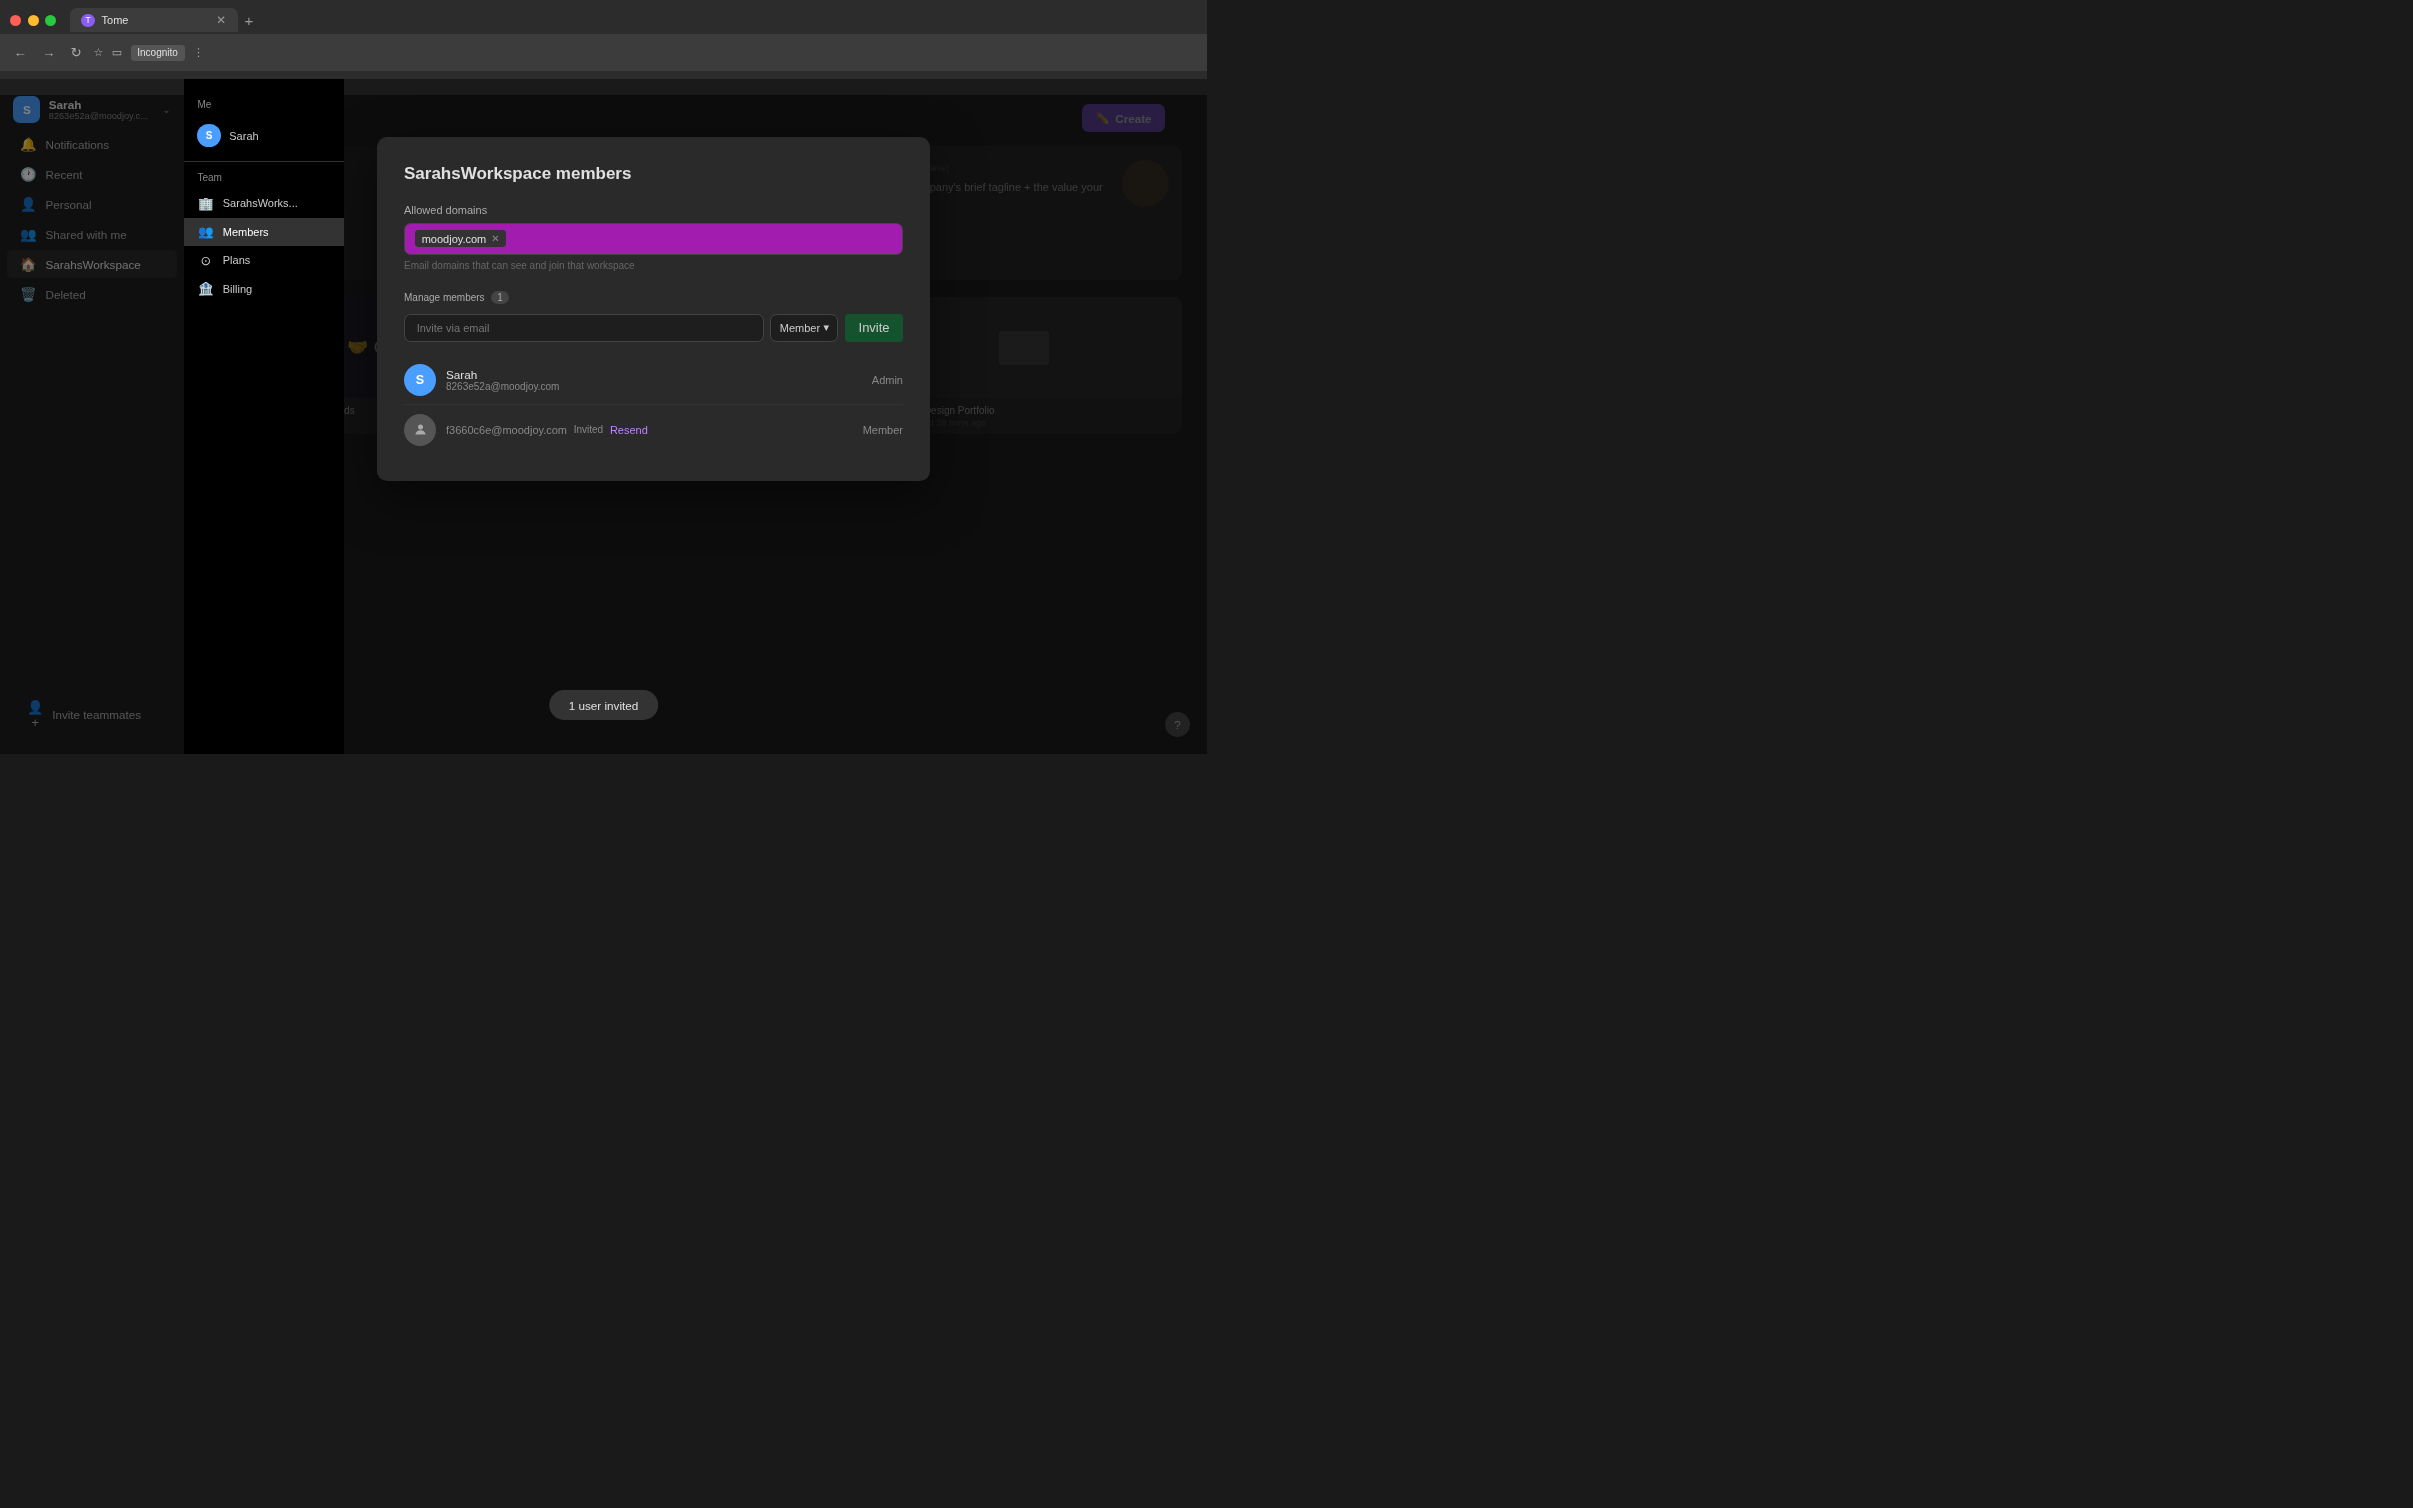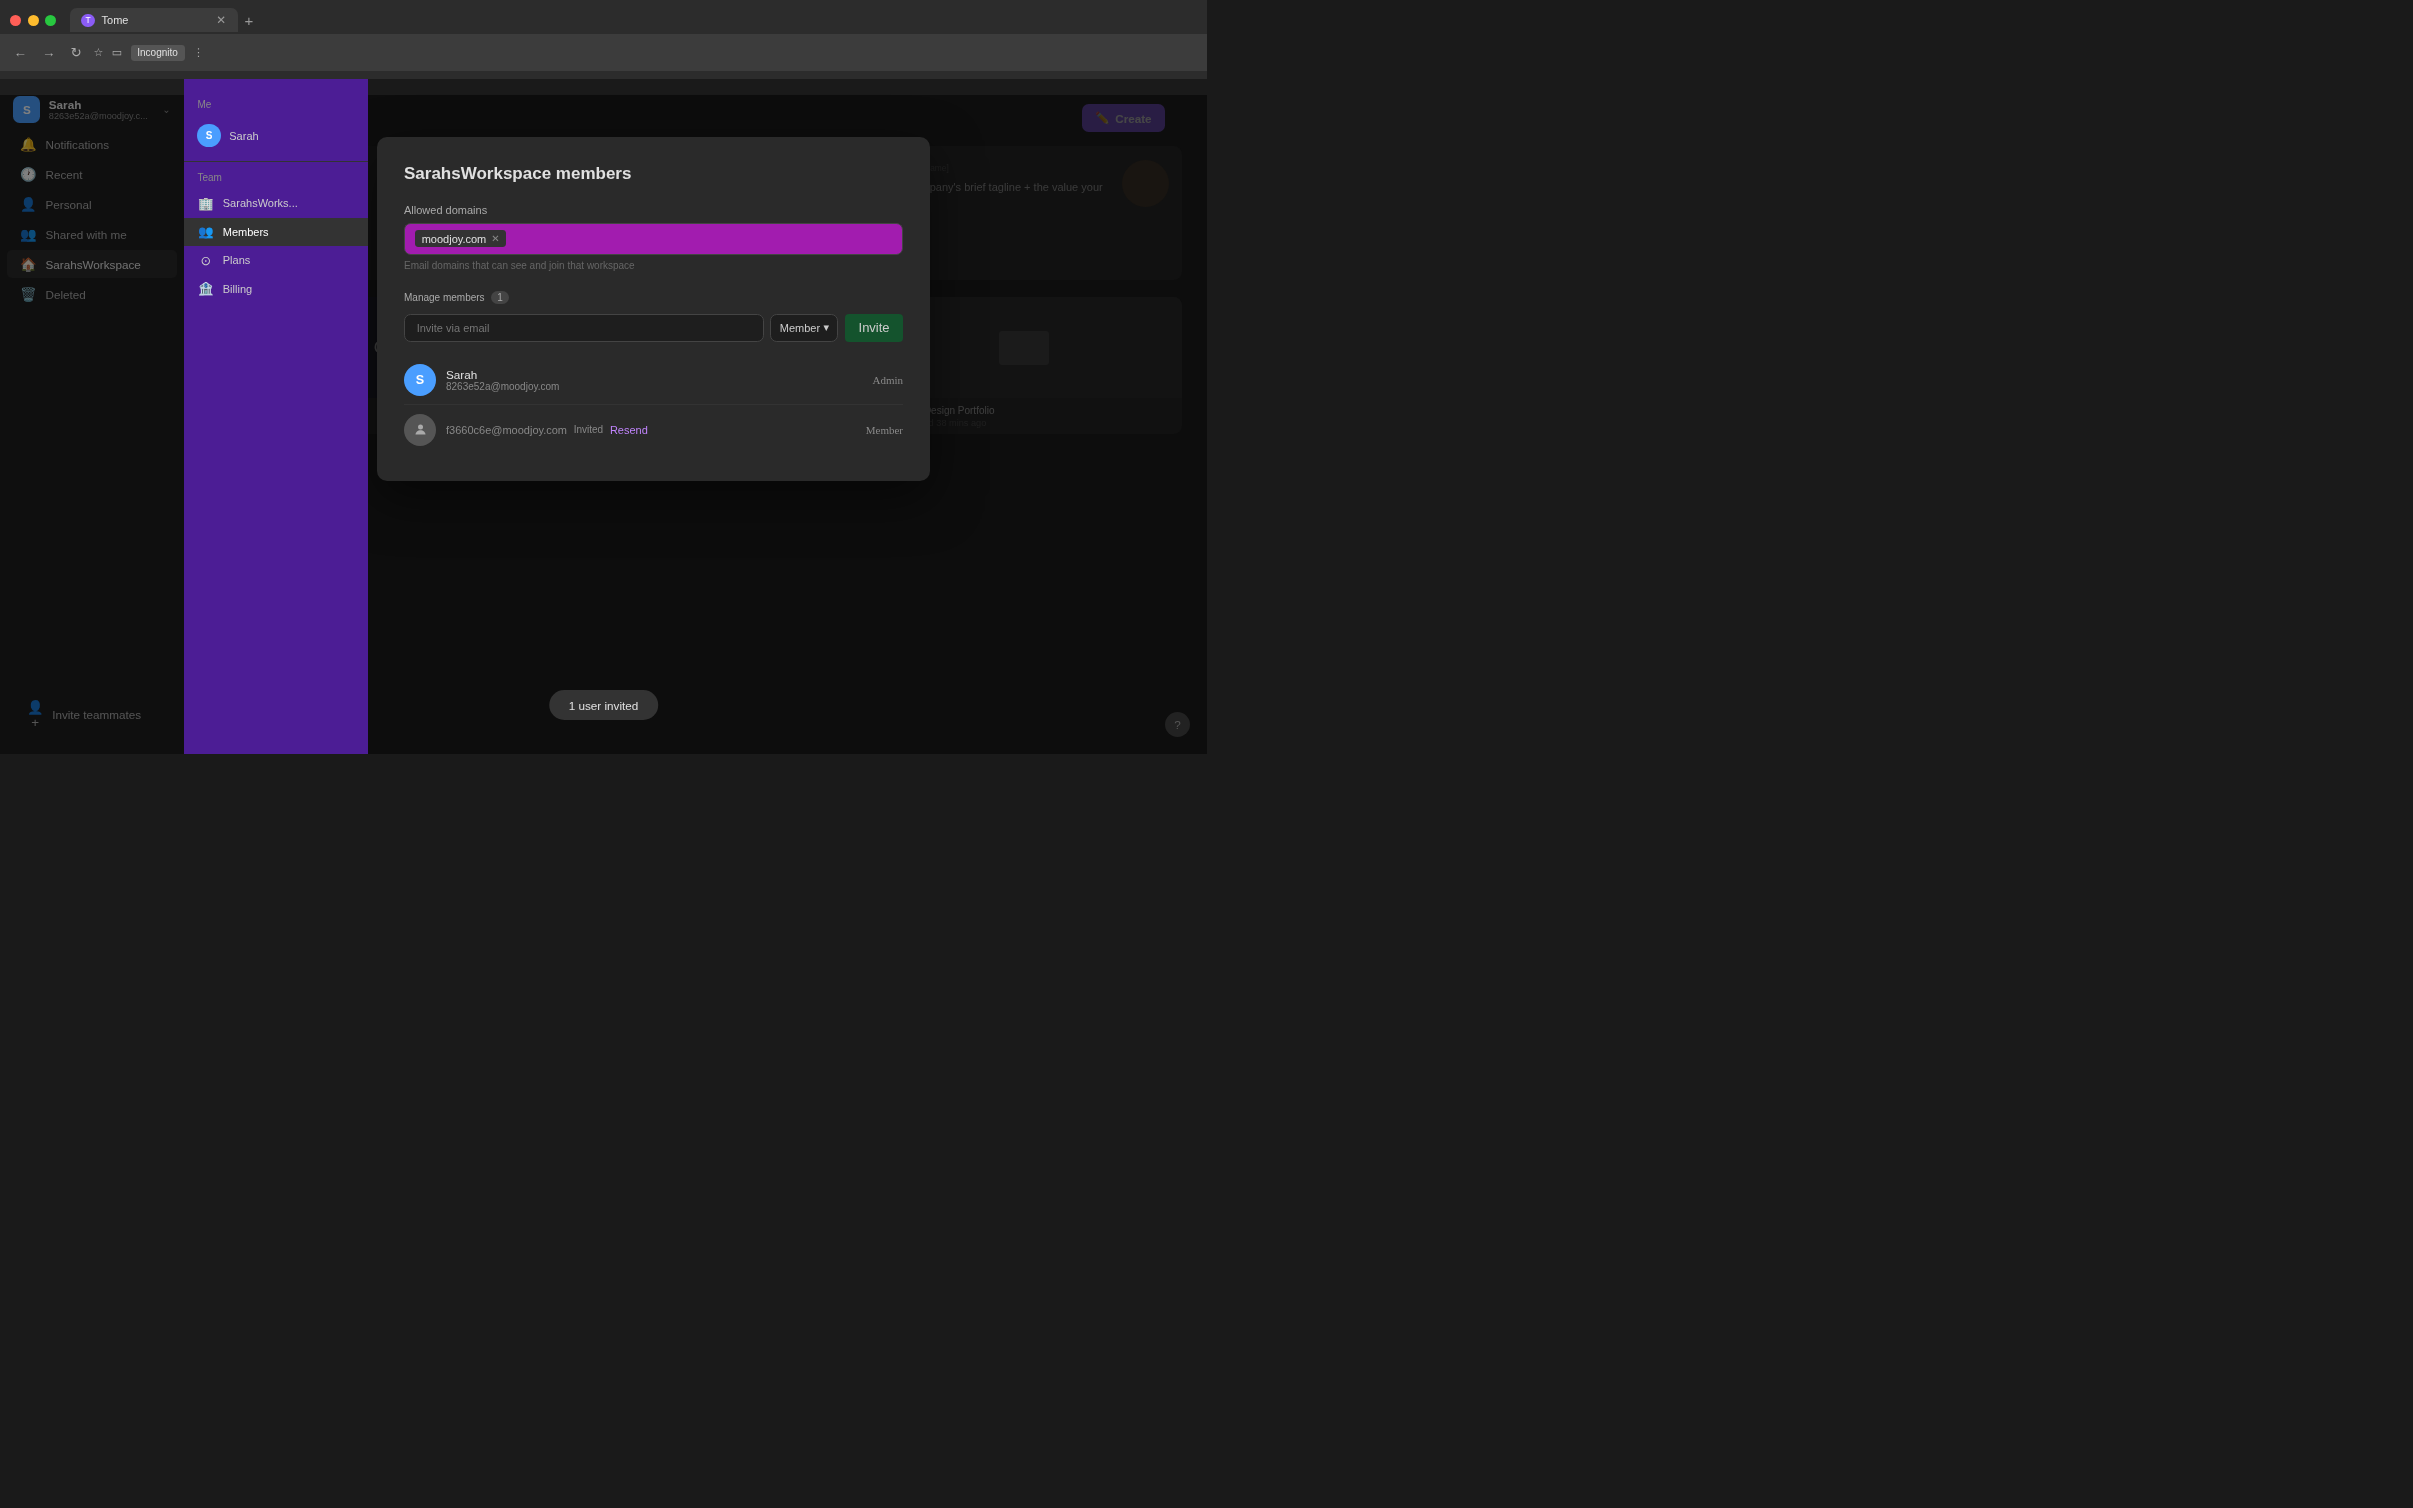--- a/index.html
+++ b/index.html
@@ -231,22 +231,22 @@
       justify-content: center;
       margin-top: 16px;
     }
 
     
     .settings-panel {
       position: absolute;
       left: 184px;
       top: 0;
       bottom: 0;
-      width: 184px;
-      background: #4c1d95;
+      width: 160px;
+      background: #000000;
       z-index: 20;
       padding: 17px 0;
     }
     .settings-section-label {
       font-size: 10px;
       color: #888;
       padding: 3.4px 13.4px 6.7px;
       font-weight: 500;
     }
     .settings-item {
@@ -380,21 +380,21 @@
       flex-shrink: 0;
     }
     .member-avatar-blue { background: #4a9eff; }
     .member-avatar-gray { background: #555; }
     .member-info { flex: 1; }
     .member-name { font-size: 11.7px; color: #e0e0e0; font-weight: 500; }
     .member-email { font-size: 10px; color: #888; }
     .member-email-inline { font-size: 11px; color: #888; }
     .member-status { font-size: 10px; color: #888; }
     .member-resend { font-size: 11px; color: #c084fc; cursor: pointer; }
-    .member-role { font-size: 11px; color: #888; margin-left: auto; font-family: Liberation Serif, serif; }
+    .member-role { font-size: 11px; color: #888; margin-left: auto; }
 
     
     .toast {
       position: absolute;
       bottom: 34px;
       left: 50%;
       transform: translateX(-50%);
       background: #333;
       border-radius: 17px;
       padding: 8.4px 20px;

